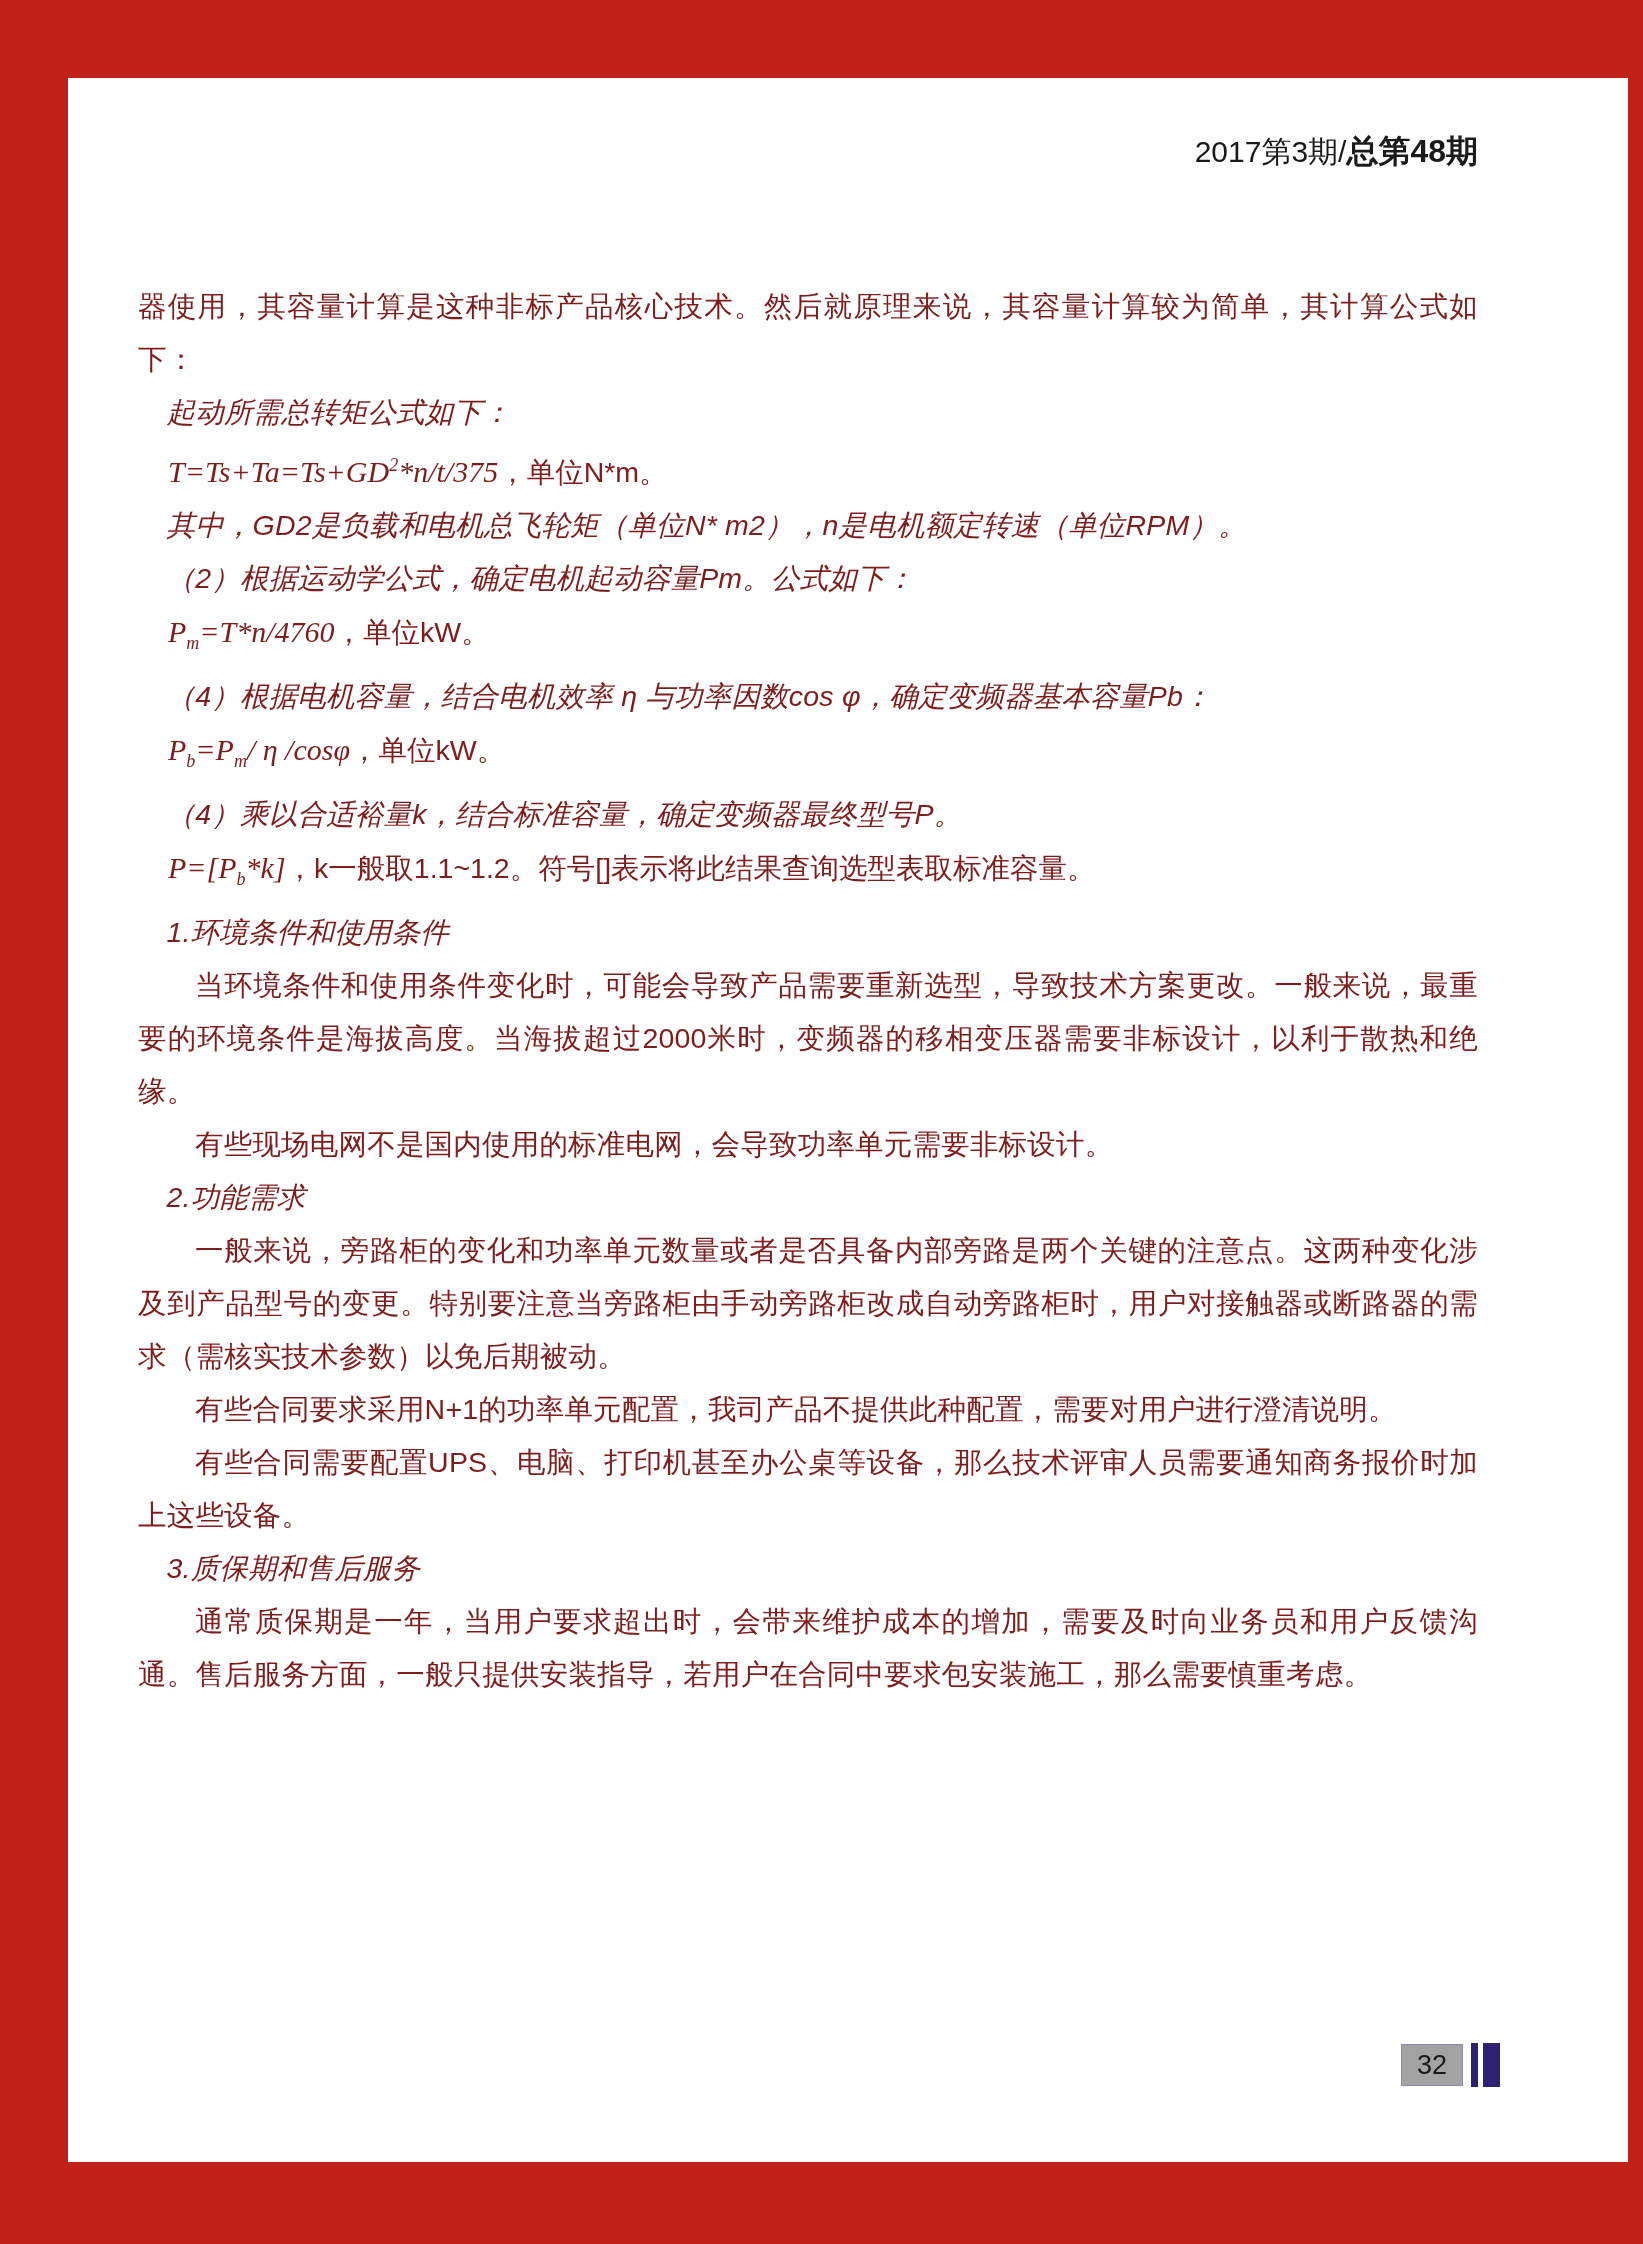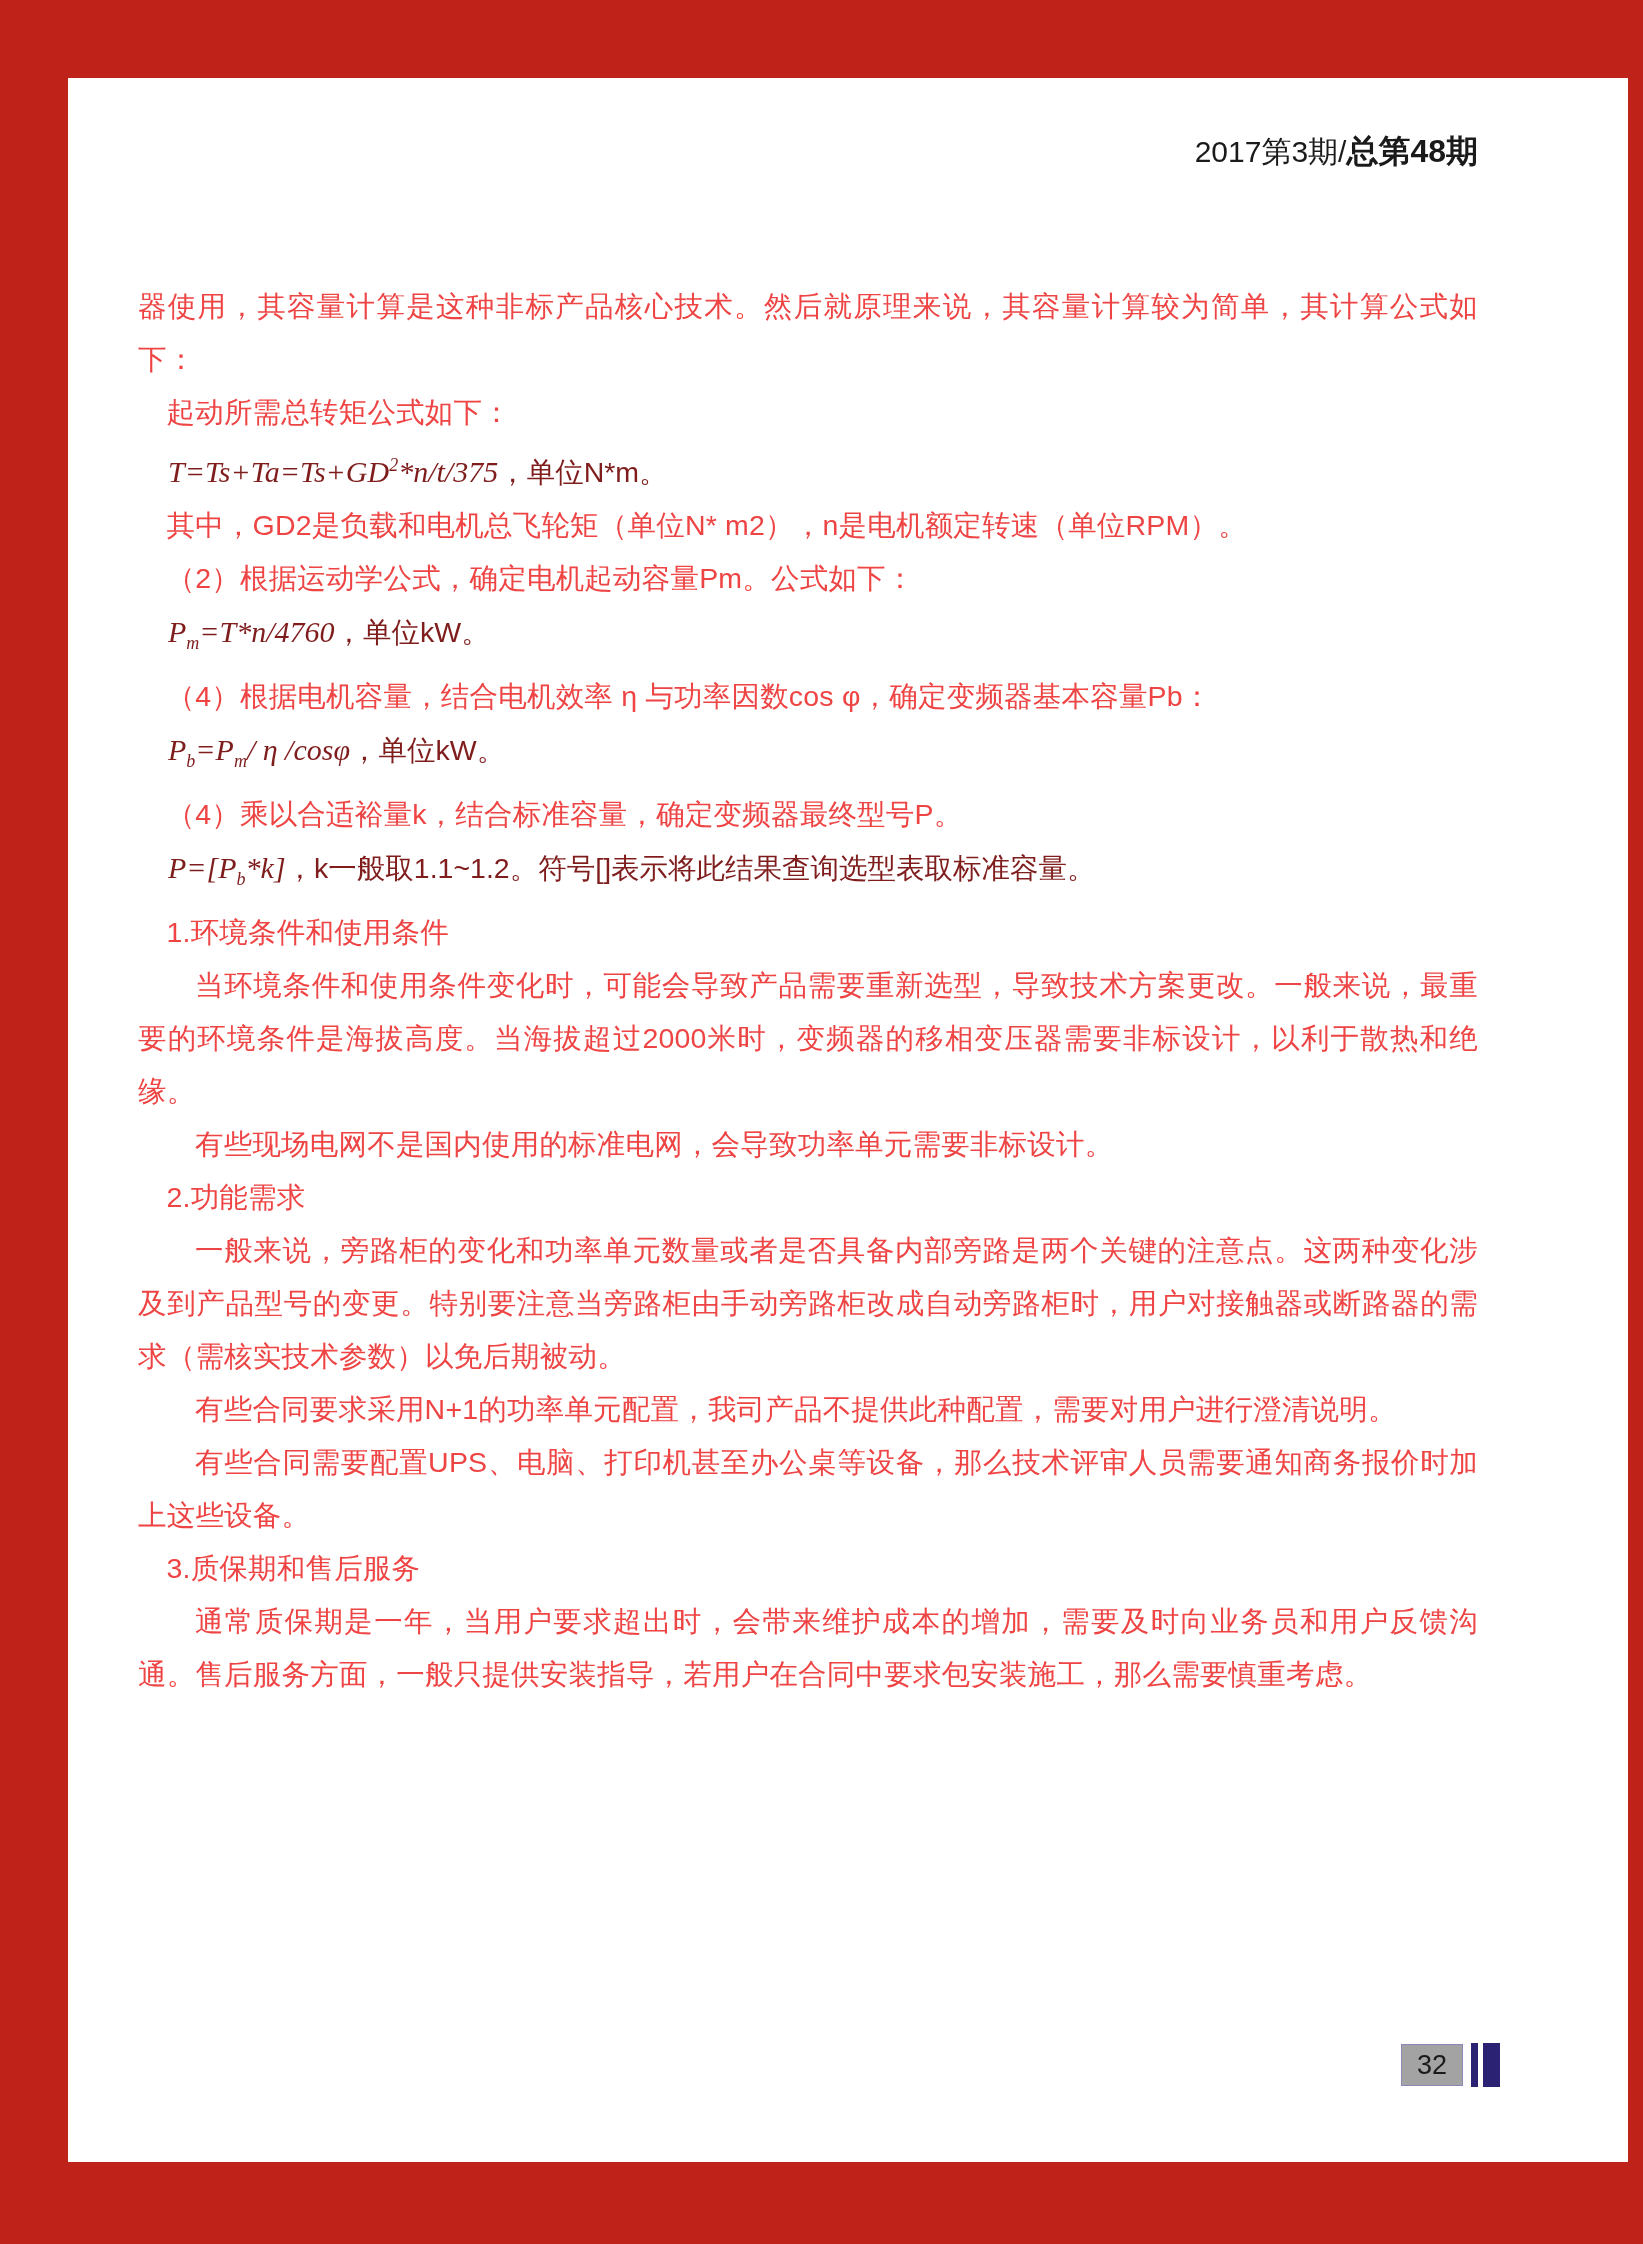--- a/index.html
+++ b/index.html
@@ -55,30 +55,31 @@
     width: 1340px;
     color: #141414;
   }
   p.para {
     margin: 0;
     font-size: 28.5px;
     line-height: 53px;
     text-align: justify;
     text-justify: inter-ideograph;
     letter-spacing: 0.2px;
-    color: #ef4444;
+    color: #7f1d1d;
   }
   p.indent {
     text-indent: 2em;
   }
   p.noindent {
     text-indent: 0;
   }
   p.subhead {
     text-indent: 1em;
+    font-style: italic;
   }
   
   p.formula {
     margin: 0;
     font-family: "Liberation Serif", "DejaVu Serif", serif;
     font-size: 30px;
     line-height: 53px;
     text-indent: 1em;
     text-align: left;
     color: #7f1d1d;

